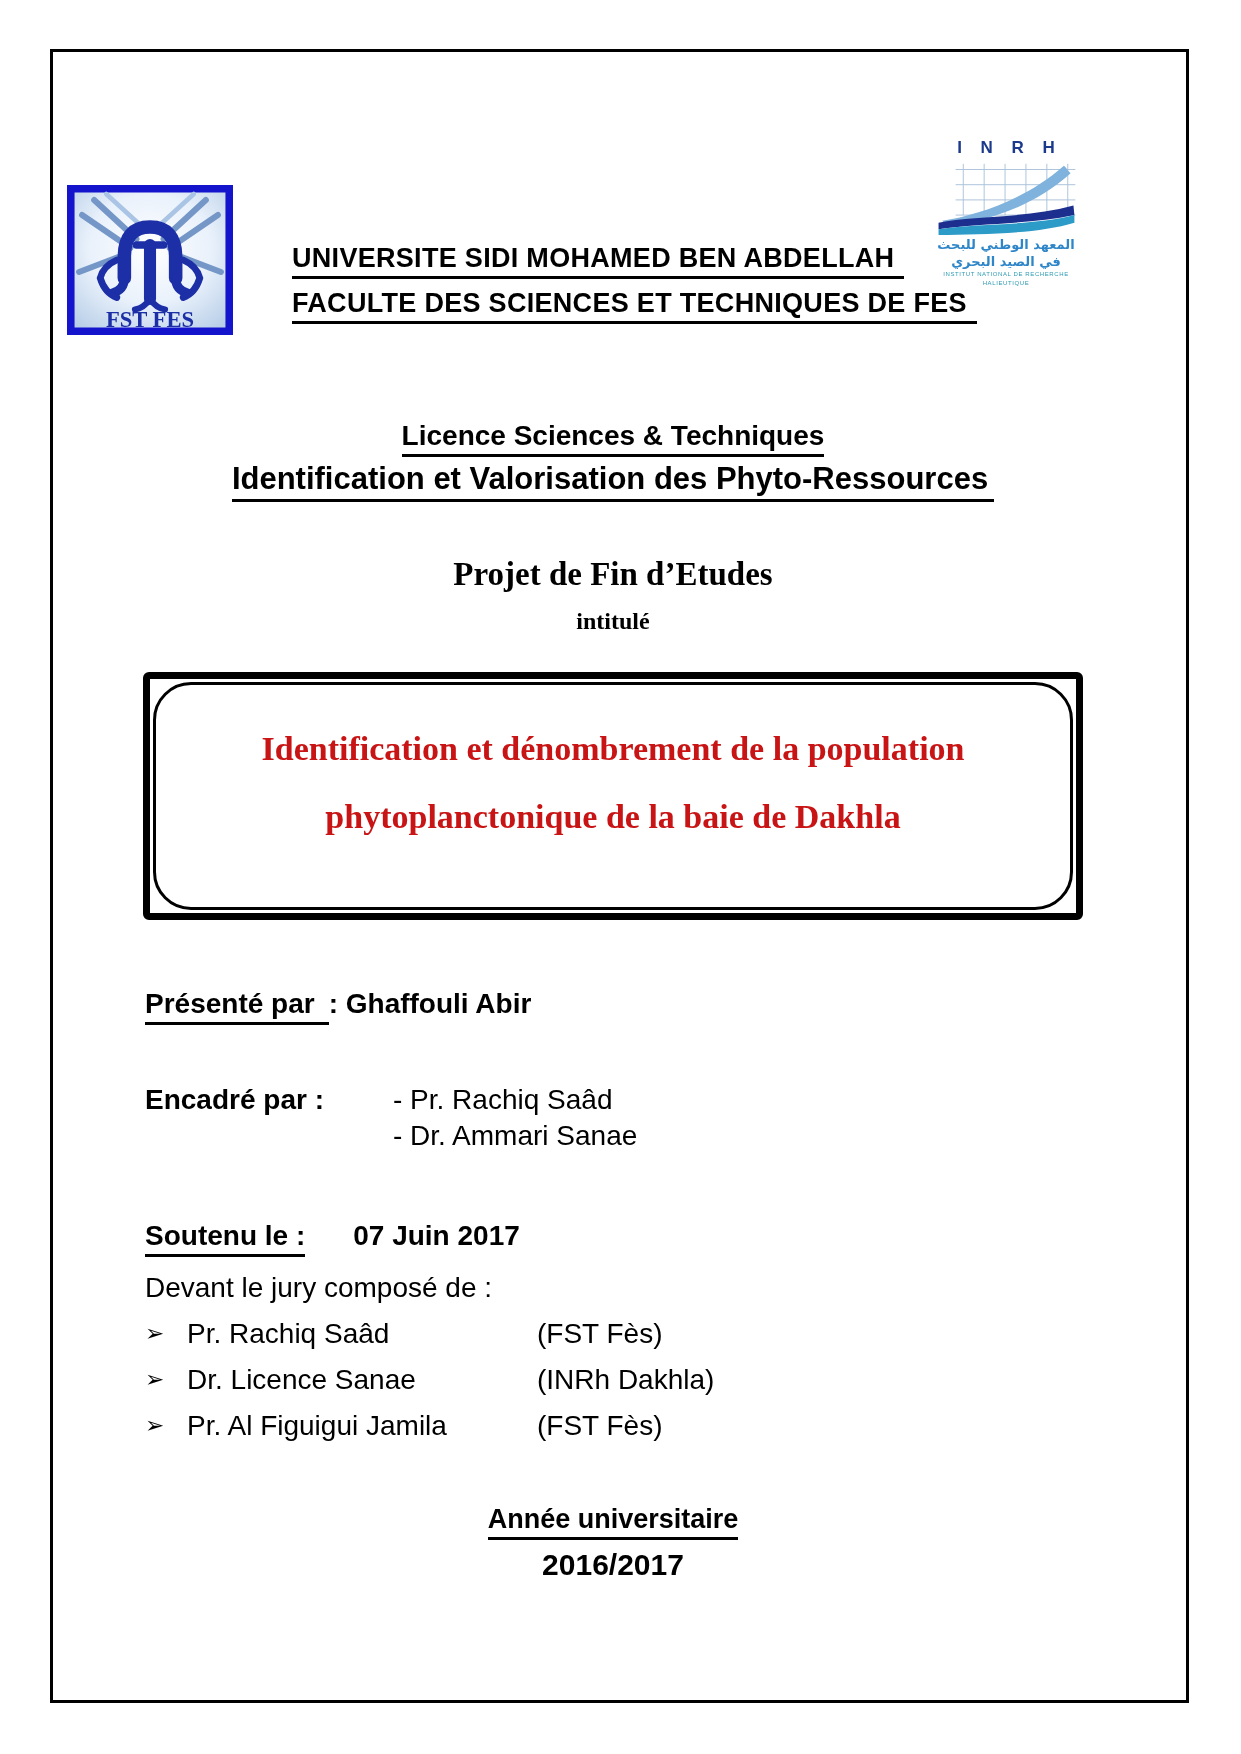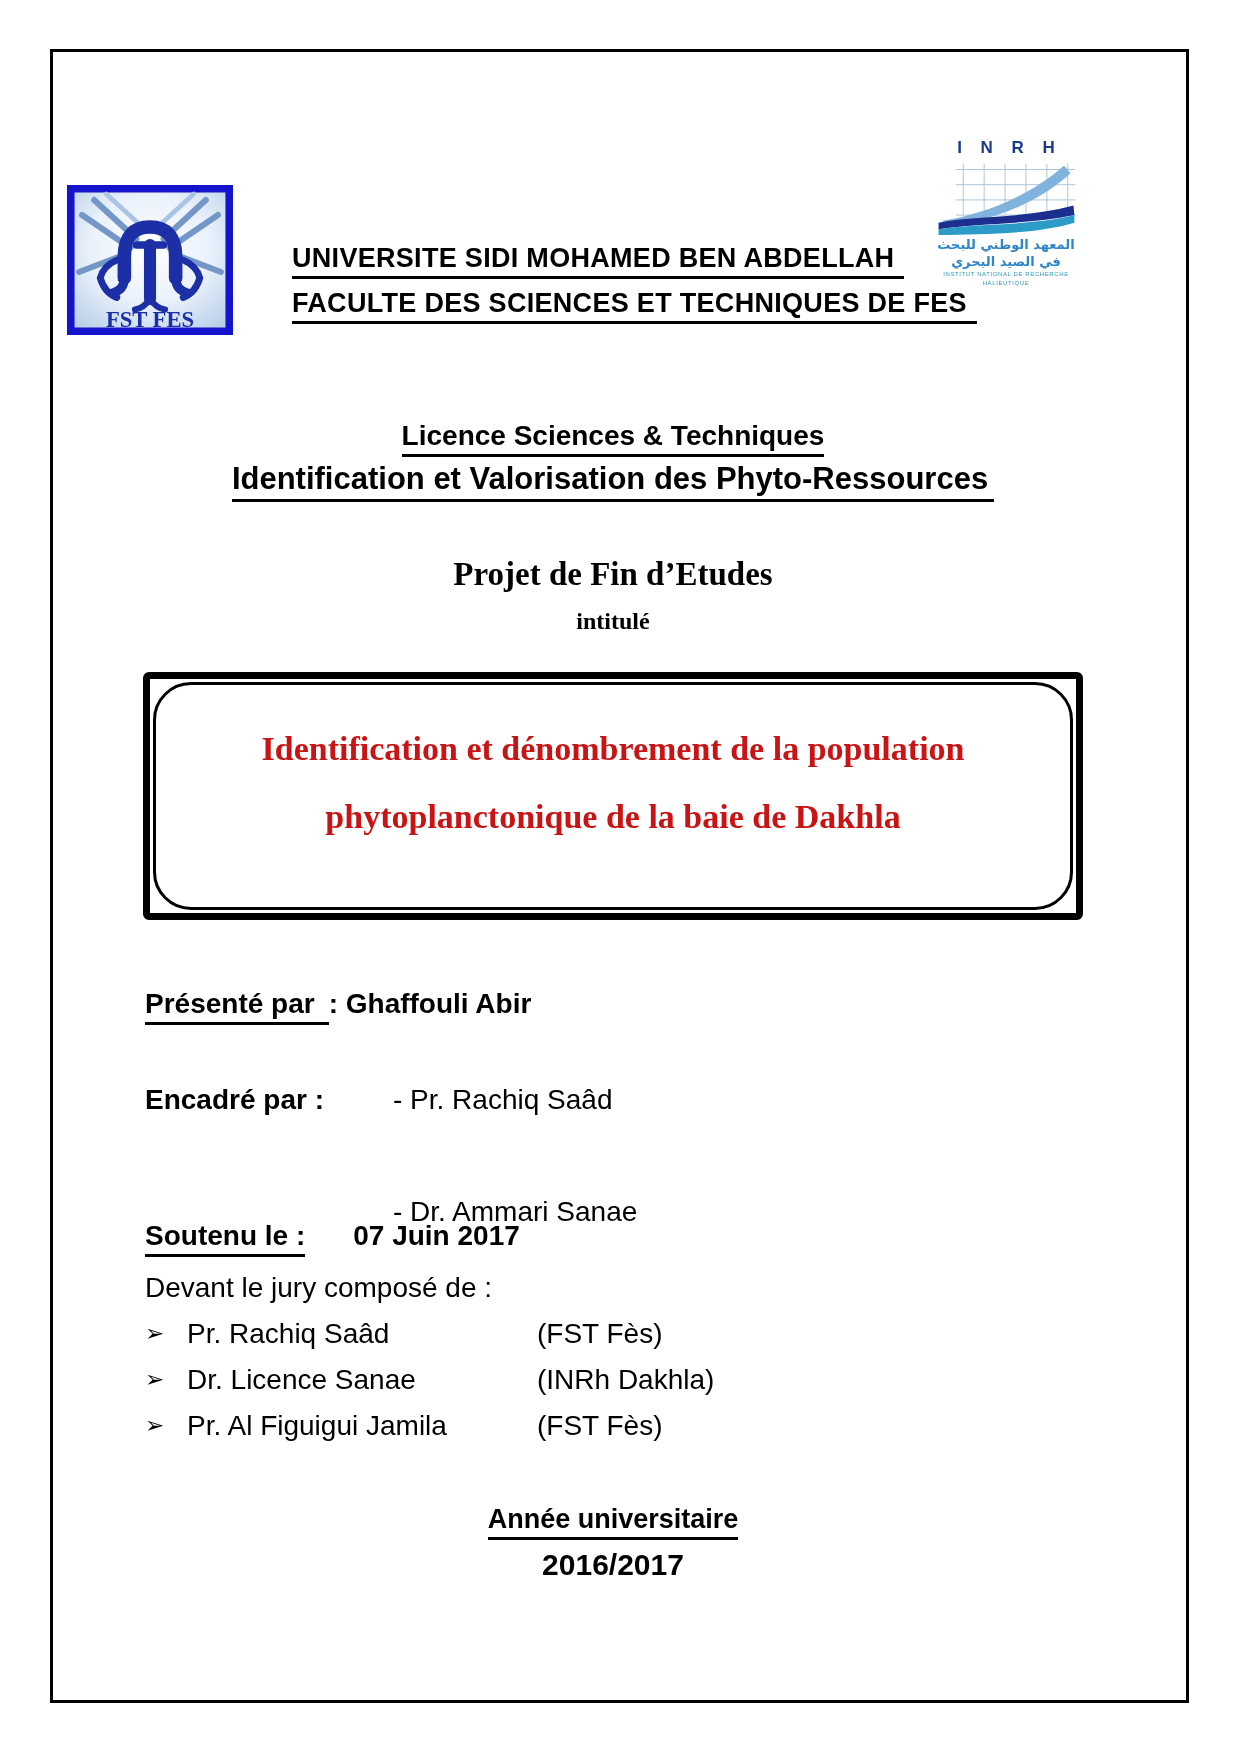--- a/index.html
+++ b/index.html
@@ -38,21 +38,21 @@
   .thesis-title{position:absolute;left:0;right:0;top:0;padding-top:30px;line-height:68px;
              text-align:center;font-family:"Liberation Serif",serif;font-weight:bold;
              font-size:34px;color:#c81414;}
 
   
   .bodyline{position:absolute;left:145px;font-size:28px;}
   .b{font-weight:bold;}
   .presented{top:988px;}
   .presented .ul{padding-right:14px;}
   .encadre1{top:1084px;}
-  .encadre2{top:1196px;}
+  .encadre2{top:1120px;}
   .enc-label{display:inline-block;width:248px;font-weight:bold;}
   .enc-spacer{display:inline-block;width:248px;}
   .soutenu{top:1220px;font-weight:bold;}
   .soutenu .date{margin-left:48px;}
   .devant{top:1272px;}
   .jury-row{display:flex;align-items:flex-start;}
   .jr1{top:1318px;} .jr2{top:1364px;} .jr3{top:1410px;}
   .jbullet{width:42px;font-size:23px;padding-top:2px;}
   .jname{width:350px;}
   .annee{top:1504px;font-size:27px;font-weight:bold;}

